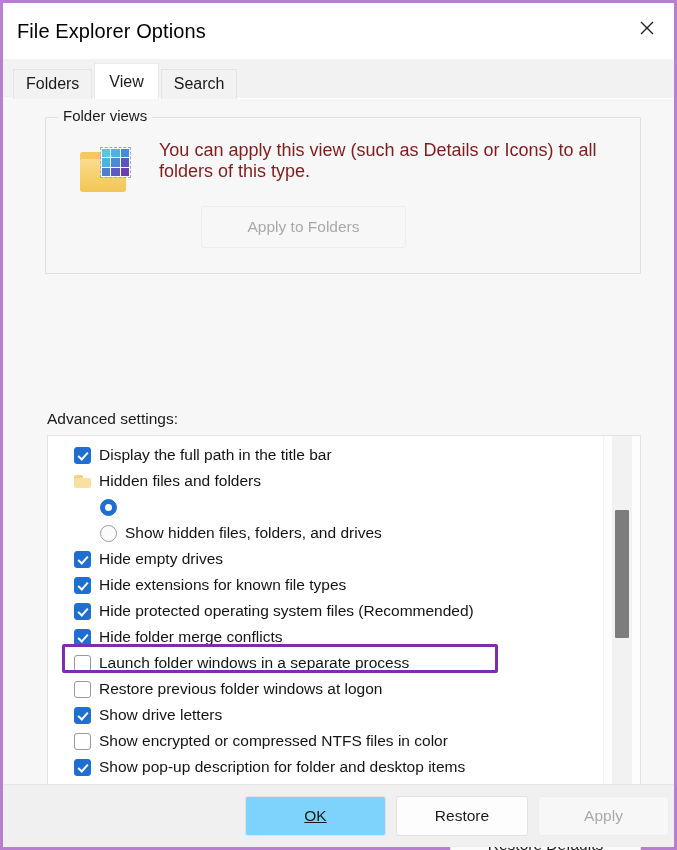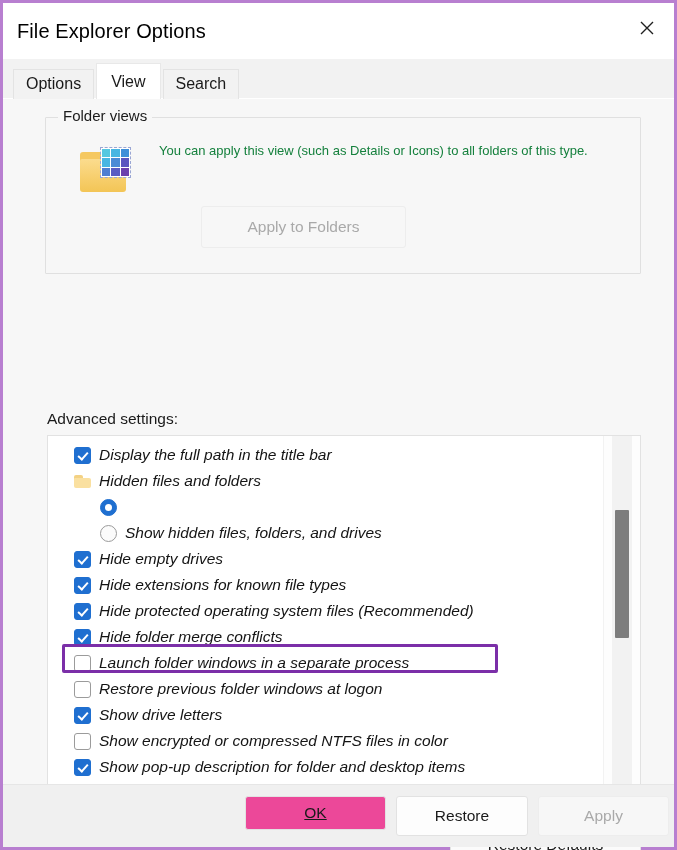--- a/index.html
+++ b/index.html
@@ -156,23 +156,23 @@
     box-sizing: border-box;
     outline: 1px dashed #9aa6d4;
   }
   .grid-overlay i { display: block; }
 
   .group-desc {
     position: absolute;
     left: 113px;
     top: 22px;
     width: 450px;
-    font-size: 13px;
+    font-size: 18px;
     line-height: 21px;
-    color: #15803d;
+    color: #7f1d1d;
   }
 
   .btn {
     box-sizing: border-box;
     font-size: 15.5px;
     font-family: "Liberation Sans", sans-serif;
     background: #fbfbfb;
     border: 1px solid #e2e2e2;
     border-radius: 3px;
     color: #1a1a1a;
@@ -238,21 +238,20 @@
     align-items: center;
     padding-left: 26px;
     cursor: default;
     white-space: nowrap;
   }
   .row.indent { padding-left: 52px; }
   .row-label {
     font-size: 15.5px;
     color: #141414;
     line-height: 26px;
-    font-style: italic;
   }
 
   
   .cb {
     position: relative;
     width: 17px; height: 17px;
     min-width: 17px;
     box-sizing: border-box;
     border-radius: 3px;
     margin-right: 8px;
@@ -372,22 +371,22 @@
     left: 0; right: 0; bottom: 0;
     height: 62px;
     background: #f0f0f0;
     border-top: 1px solid #e6e6e6;
   }
   .btn-ok {
     position: absolute;
     left: 242px;
     top: 11px;
     width: 141px;
-    height: 34px;
-    background: #ec4899;
+    height: 40px;
+    background: #7dd3fc;
     text-decoration: underline;
   }
   .btn-cancel {
     position: absolute;
     left: 393px;
     top: 11px;
     width: 132px;
     height: 40px;
     background: #fdfdfd;
   }
@@ -407,21 +406,21 @@
   <div class="titlebar">
     <div class="title-text">File Explorer Options</div>
     <div class="close-btn">
       <svg width="20" height="20" viewBox="0 0 20 20" aria-hidden="true">
         <path d="M4 4 L16 16 M16 4 L4 16" stroke="#202020" stroke-width="1.4" fill="none"></path>
       </svg>
     </div>
   </div>
 
   <div class="tabstrip">
-    <div class="tab">Options</div>
+    <div class="tab">Folders</div>
     <div class="tab active">View</div>
     <div class="tab">Search</div>
   </div>
 
   <div class="dialog-body">
 
     <div class="groupbox">
       <div class="group-legend">Folder views</div>
 
       <div class="folder-icon">

